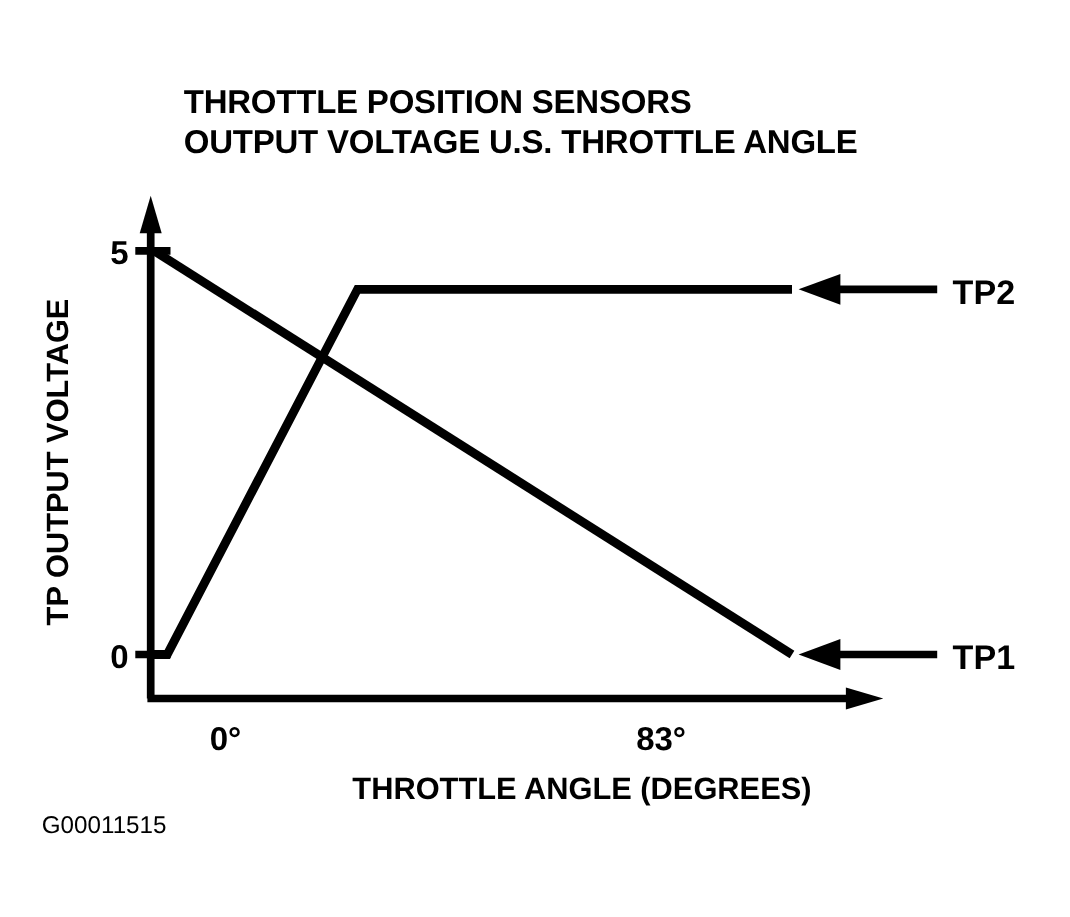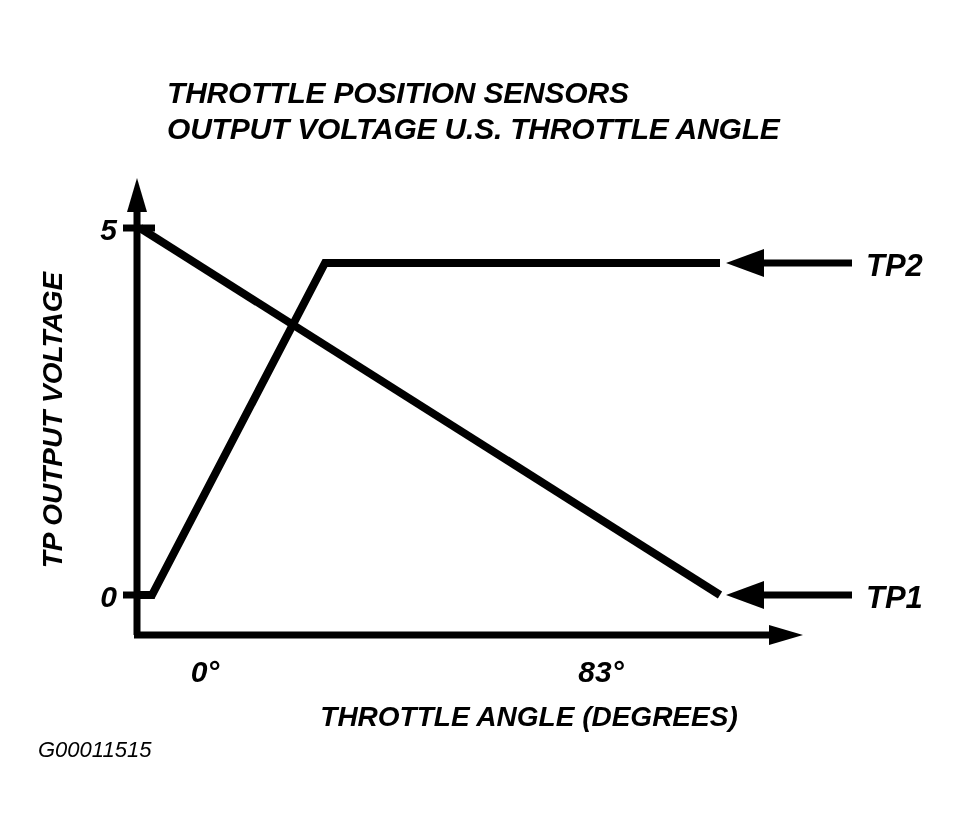--- a/index.html
+++ b/index.html
@@ -8,21 +8,20 @@
     background: #ffffff;
   }
   #page {
     position: relative;
     width: 973px;
     height: 834px;
     background: #ffffff;
     overflow: hidden;
     font-family: "Liberation Sans", sans-serif;
     color: #000000;
-    font-style: italic;
   }
   #chart-svg {
     position: absolute;
     left: 0;
     top: 0;
     width: 973px;
     height: 834px;
   }
   .ttl {
     font-family: "Liberation Sans", sans-serif;

